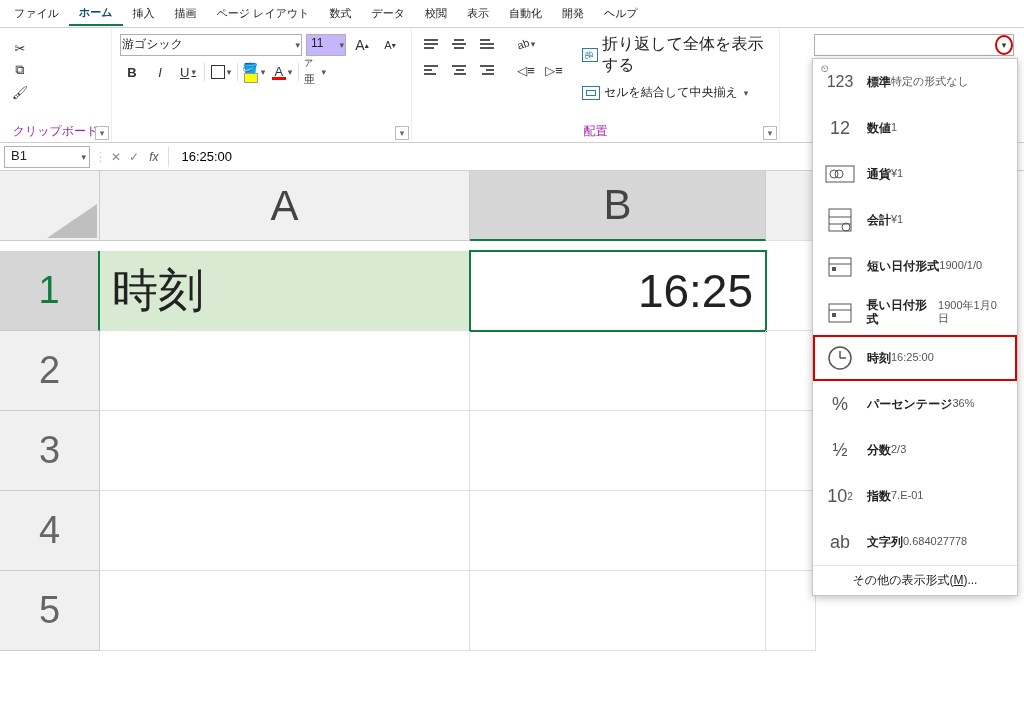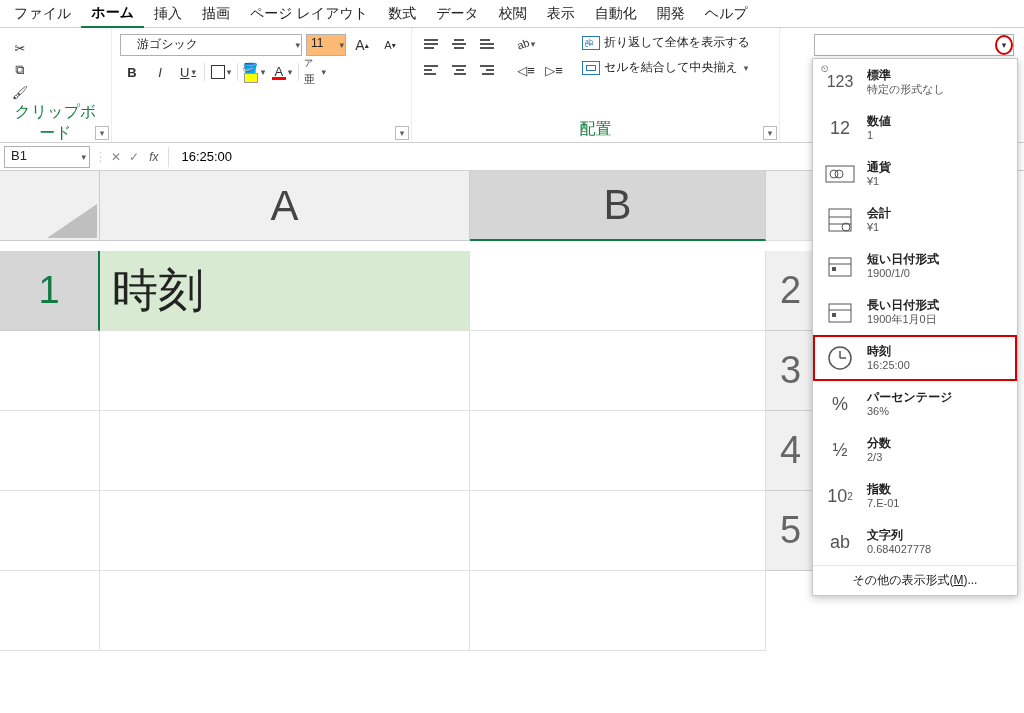--- a/index.html
+++ b/index.html
@@ -1,66 +1,66 @@
 <!DOCTYPE html>
 <html><head>
 <meta charset="utf-8">
 <style>
   * { box-sizing: border-box; font-family: "Meiryo", "Yu Gothic", "MS PGothic", sans-serif; }
   html, body { margin: 0; padding: 0; width: 1024px; height: 713px; overflow: hidden; background: #fff; color: #222; }
 
   
-  .menubar { display: flex; align-items: center; height: 28px; border-bottom: 1px solid #d0d0d0; padding: 0 4px; font-size: 14px; }
+  .menubar { display: flex; align-items: center; height: 28px; border-bottom: 1px solid #d0d0d0; padding: 0 4px; font-size: 11px; }
   .menubar .mitem { padding: 4px 10px; cursor: default; }
-  .menubar .mitem.active { color: #000000; border-bottom: 2px solid #107c41; font-weight: 600; }
+  .menubar .mitem.active { color: #0c4a6e; border-bottom: 2px solid #107c41; font-weight: 600; }
 
   
   .ribbon { height: 115px; border-bottom: 1px solid #d0d0d0; display: flex; position: relative; background: #fff; }
   .group { border-right: 1px solid #eee; padding: 6px 8px 2px 8px; display: flex; flex-direction: column; justify-content: space-between; position: relative; }
   .group-body { display: flex; align-items: flex-start; gap: 6px; flex: 1; }
-  .group-label { text-align: center; font-size: 16px; color: #15803d; position: relative; }
+  .group-label { text-align: center; font-size: 12px; color: #a21caf; position: relative; }
   .dlg-launch { position: absolute; right: 2px; bottom: 2px; width: 14px; height: 14px; border: 1px solid #bbb; font-size: 9px; line-height: 12px; text-align: center; color: #666; }
 
   .vcol { display: flex; flex-direction: column; gap: 2px; }
   .hrow { display: flex; align-items: center; gap: 4px; }
 
   .big-btn { display: flex; flex-direction: column; align-items: center; gap: 2px; font-size: 11px; padding: 2px; }
   .ic { display: inline-flex; align-items: center; justify-content: center; }
   .dd-caret::after { content: "▾"; font-size: 9px; margin-left: 2px; color: #555; }
 
   .paste-ico { width: 36px; height: 40px; position: relative; }
   .paste-ico .board { position: absolute; left: 6px; top: 4px; width: 22px; height: 30px; background: #f6d98a; border: 1px solid #caa64a; border-radius: 3px; }
   .paste-ico .clip { position: absolute; left: 12px; top: 0; width: 10px; height: 8px; background: #bbb; border: 1px solid #888; border-radius: 2px; }
   .paste-ico .sheet { position: absolute; left: 12px; top: 12px; width: 20px; height: 24px; background: #fff; border: 1px solid #888; }
 
   .mini-btn { width: 24px; height: 20px; border: 1px solid transparent; display: inline-flex; align-items: center; justify-content: center; font-size: 13px; color: #333; }
 
-  .font-name { width: 182px; height: 22px; border: 1px solid #b0b0b0; font-size: 12px; padding: 1px 18px 1px 16px; background: #fff; position: relative; }
-  .font-size { width: 40px; height: 22px; border: 1px solid #b0b0b0; font-size: 12px; padding: 1px 30px 1px 4px; background: #fdba74; }
+  .font-name { width: 182px; height: 22px; border: 1px solid #b0b0b0; font-size: 12px; padding: 1px 18px 1px 1px; background: #fff; position: relative; }
+  .font-size { width: 40px; height: 22px; border: 1px solid #b0b0b0; font-size: 12px; padding: 1px 30px 1px 4px; background: #c4b5fd; }
   .combo-caret { position: absolute; right: 2px; top: 50%; transform: translateY(-50%); font-size: 9px; color: #555; }
 
   .border-swatch { width: 14px; height: 14px; border: 1px solid #333; }
   .fill-swatch { width: 14px; height: 10px; background: #ffff00; border: 1px solid #999; }
   .font-swatch-under { height: 3px; width: 14px; background: #ff0000; margin-top: -2px; }
 
   .align-ic { display: inline-block; width: 16px; height: 14px; }
   .align-ic span { display: block; height: 2px; background: #555; margin: 2px 0; }
 
   .wrap-ico, .merge-ico { width: 18px; height: 14px; border: 1px solid #2a7ab0; position: relative; }
   .merge-ico::before { content: ""; position: absolute; left: 3px; top: 3px; right: 3px; bottom: 3px; border: 1px solid #2a7ab0; }
 
   
   .numfmt-box { position: absolute; right: 10px; top: 6px; width: 200px; height: 22px; border: 1px solid #b0b0b0; background: #fff; }
   .numfmt-box .caret-btn { position: absolute; right: 0; top: 0; width: 18px; height: 20px; border: 2px solid #d40000; border-radius: 50%; display: flex; align-items: center; justify-content: center; font-size: 9px; color: #333; }
 
   .numfmt-menu { position: absolute; right: 6px; top: 30px; width: 206px; background: #fff; border: 1px solid #c8c8c8; box-shadow: 0 2px 8px rgba(0,0,0,0.25); z-index: 50; }
   .nf-item { display: flex; align-items: center; gap: 10px; padding: 8px 10px; }
   .nf-item.highlight { outline: 2px solid #d40000; outline-offset: -2px; }
   .nf-icon { width: 34px; height: 30px; display: flex; align-items: center; justify-content: center; font-size: 18px; color: #555; font-family: "Segoe UI", sans-serif; }
-  .nf-text { display: flex; flex-direction: column; line-height: 1.2; }
+  .nf-text { display: flex; flex-direction: row; line-height: 1.2; align-items: center; }
   .nf-title { font-size: 12px; font-weight: 600; }
   .nf-sample { font-size: 11px; color: #555; }
   .nf-footer { text-align: center; font-size: 12px; padding: 6px 4px; border-top: 1px solid #e5e5e5; }
   .nf-footer u { text-decoration: underline; }
 
   
   .fbar { height: 28px; border-bottom: 1px solid #d0d0d0; display: flex; align-items: center; font-size: 13px; }
   .namebox { width: 86px; height: 22px; border: 1px solid #b0b0b0; margin: 2px 4px; padding: 1px 16px 1px 6px; position: relative; background: #fff; }
   .fx-ic { font-style: italic; font-size: 12px; padding: 0 6px; color: #555; }
   .fbar-btn { padding: 0 4px; color: #888; font-size: 12px; }
@@ -222,21 +222,21 @@
               <span>▷≡</span>
             </span>
         </div>
       </div>
       <div class="vcol" style="gap:8px;margin-left:10px;">
         <div class="hrow">
           <span class="wrap-ico">
             <span style="position:absolute;left:2px;top:1px;font-size:7px;color:#2a7ab0;">ab</span>
             <span style="position:absolute;left:2px;bottom:0;font-size:7px;color:#2a7ab0;">c↵</span>
           </span>
-          <span style="font-size:12px;">折り返して全体を表示する</span>
+          <span style="font-size:16px;">折り返して全体を表示する</span>
         </div>
         <div class="hrow dd-caret">
           <span class="merge-ico"></span>
           <span style="font-size:12px;">セルを結合して中央揃え</span>
         </div>
       </div>
     </div>
     <div class="group-label">配置</div>
     <div class="dlg-launch">▾</div>
   </div>
@@ -379,20 +379,21 @@
 
 <div class="sheet">
 
   <div class="corner hdr-row"></div>
   <div class="colhdr hdr-row">A</div>
   <div class="colhdr hdr-row selected">B</div>
   <div class="extra-col hdr hdr-row"></div>
 
   <div class="rowhdr selected">1</div>
   <div class="cell a1">時刻</div>
+  <div class="cell b1">16:25</div>
   <div class="extra-col"></div>
 
   <div class="rowhdr">2</div>
   <div class="cell"></div>
   <div class="cell"></div>
   <div class="extra-col"></div>
 
   <div class="rowhdr">3</div>
   <div class="cell"></div>
   <div class="cell"></div>

